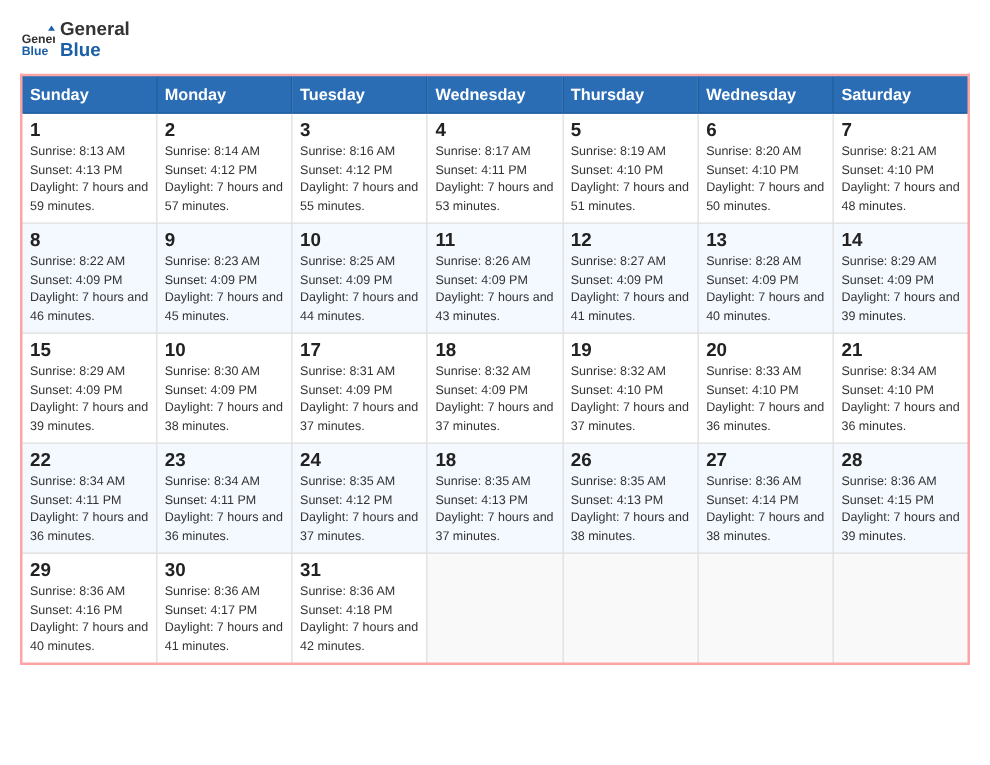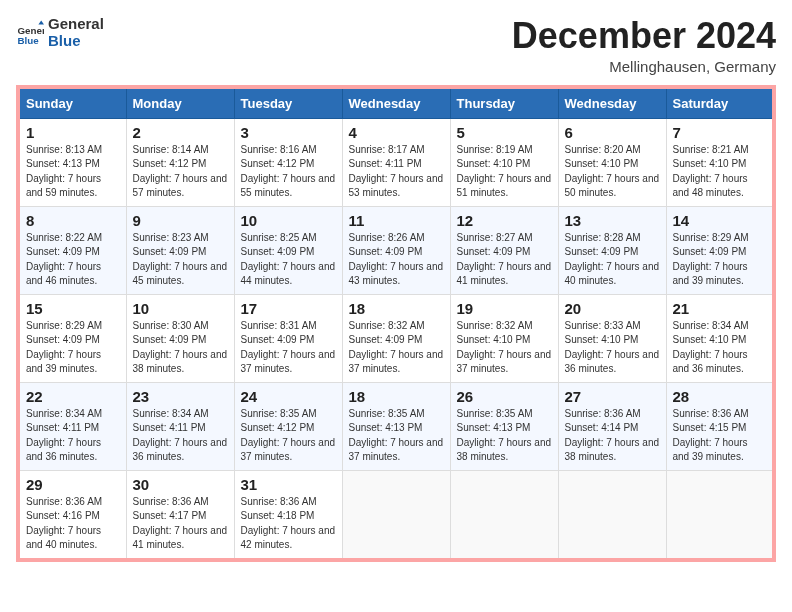--- a/index.html
+++ b/index.html
@@ -36,21 +36,21 @@
       line-height: 1.1;
     }
     .subtitle {
       font-size: 15px;
       color: #444;
       margin-top: 2px;
     }
     .calendar {
       width: 100%;
       border-collapse: collapse;
-      border: 4px solid #fca5a5;
+      border: 2px solid #fca5a5;
       padding-left: 24px;
     }
     .calendar th {
       background: #2a6db5;
       color: #fff;
       font-size: 13px;
       font-weight: bold;
       padding: 7px 6px;
       text-align: left;
       border: 1px solid #1a5a9a;
@@ -88,24 +88,20 @@
     <svg class="logo-icon" viewBox="0 0 40 40" xmlns="http://www.w3.org/2000/svg">
       <text x="2" y="22" font-size="14" font-weight="bold" fill="#333">General</text>
       <text x="2" y="36" font-size="14" font-weight="bold" fill="#1a5fa8">Blue</text>
       <polygon points="32,8 40,8 36,2" fill="#1a5fa8"></polygon>
     </svg>
     <div>
       <div style="font-size:15px;font-weight:bold;color:#333;line-height:1.1;">General</div>
       <div style="font-size:15px;font-weight:bold;color:#1a5fa8;line-height:1.1;">Blue</div>
     </div>
   </div>
-  <div class="title-block">
-    <div class="month-title">December 2024</div>
-    <div class="subtitle">Mellinghausen, Germany</div>
-  </div>
 </div>
 
 <table class="calendar">
   <thead>
     <tr>
     <th>Sunday</th>
         <th>Monday</th>
         <th>Tuesday</th>
         <th>Wednesday</th>
         <th>Thursday</th>

